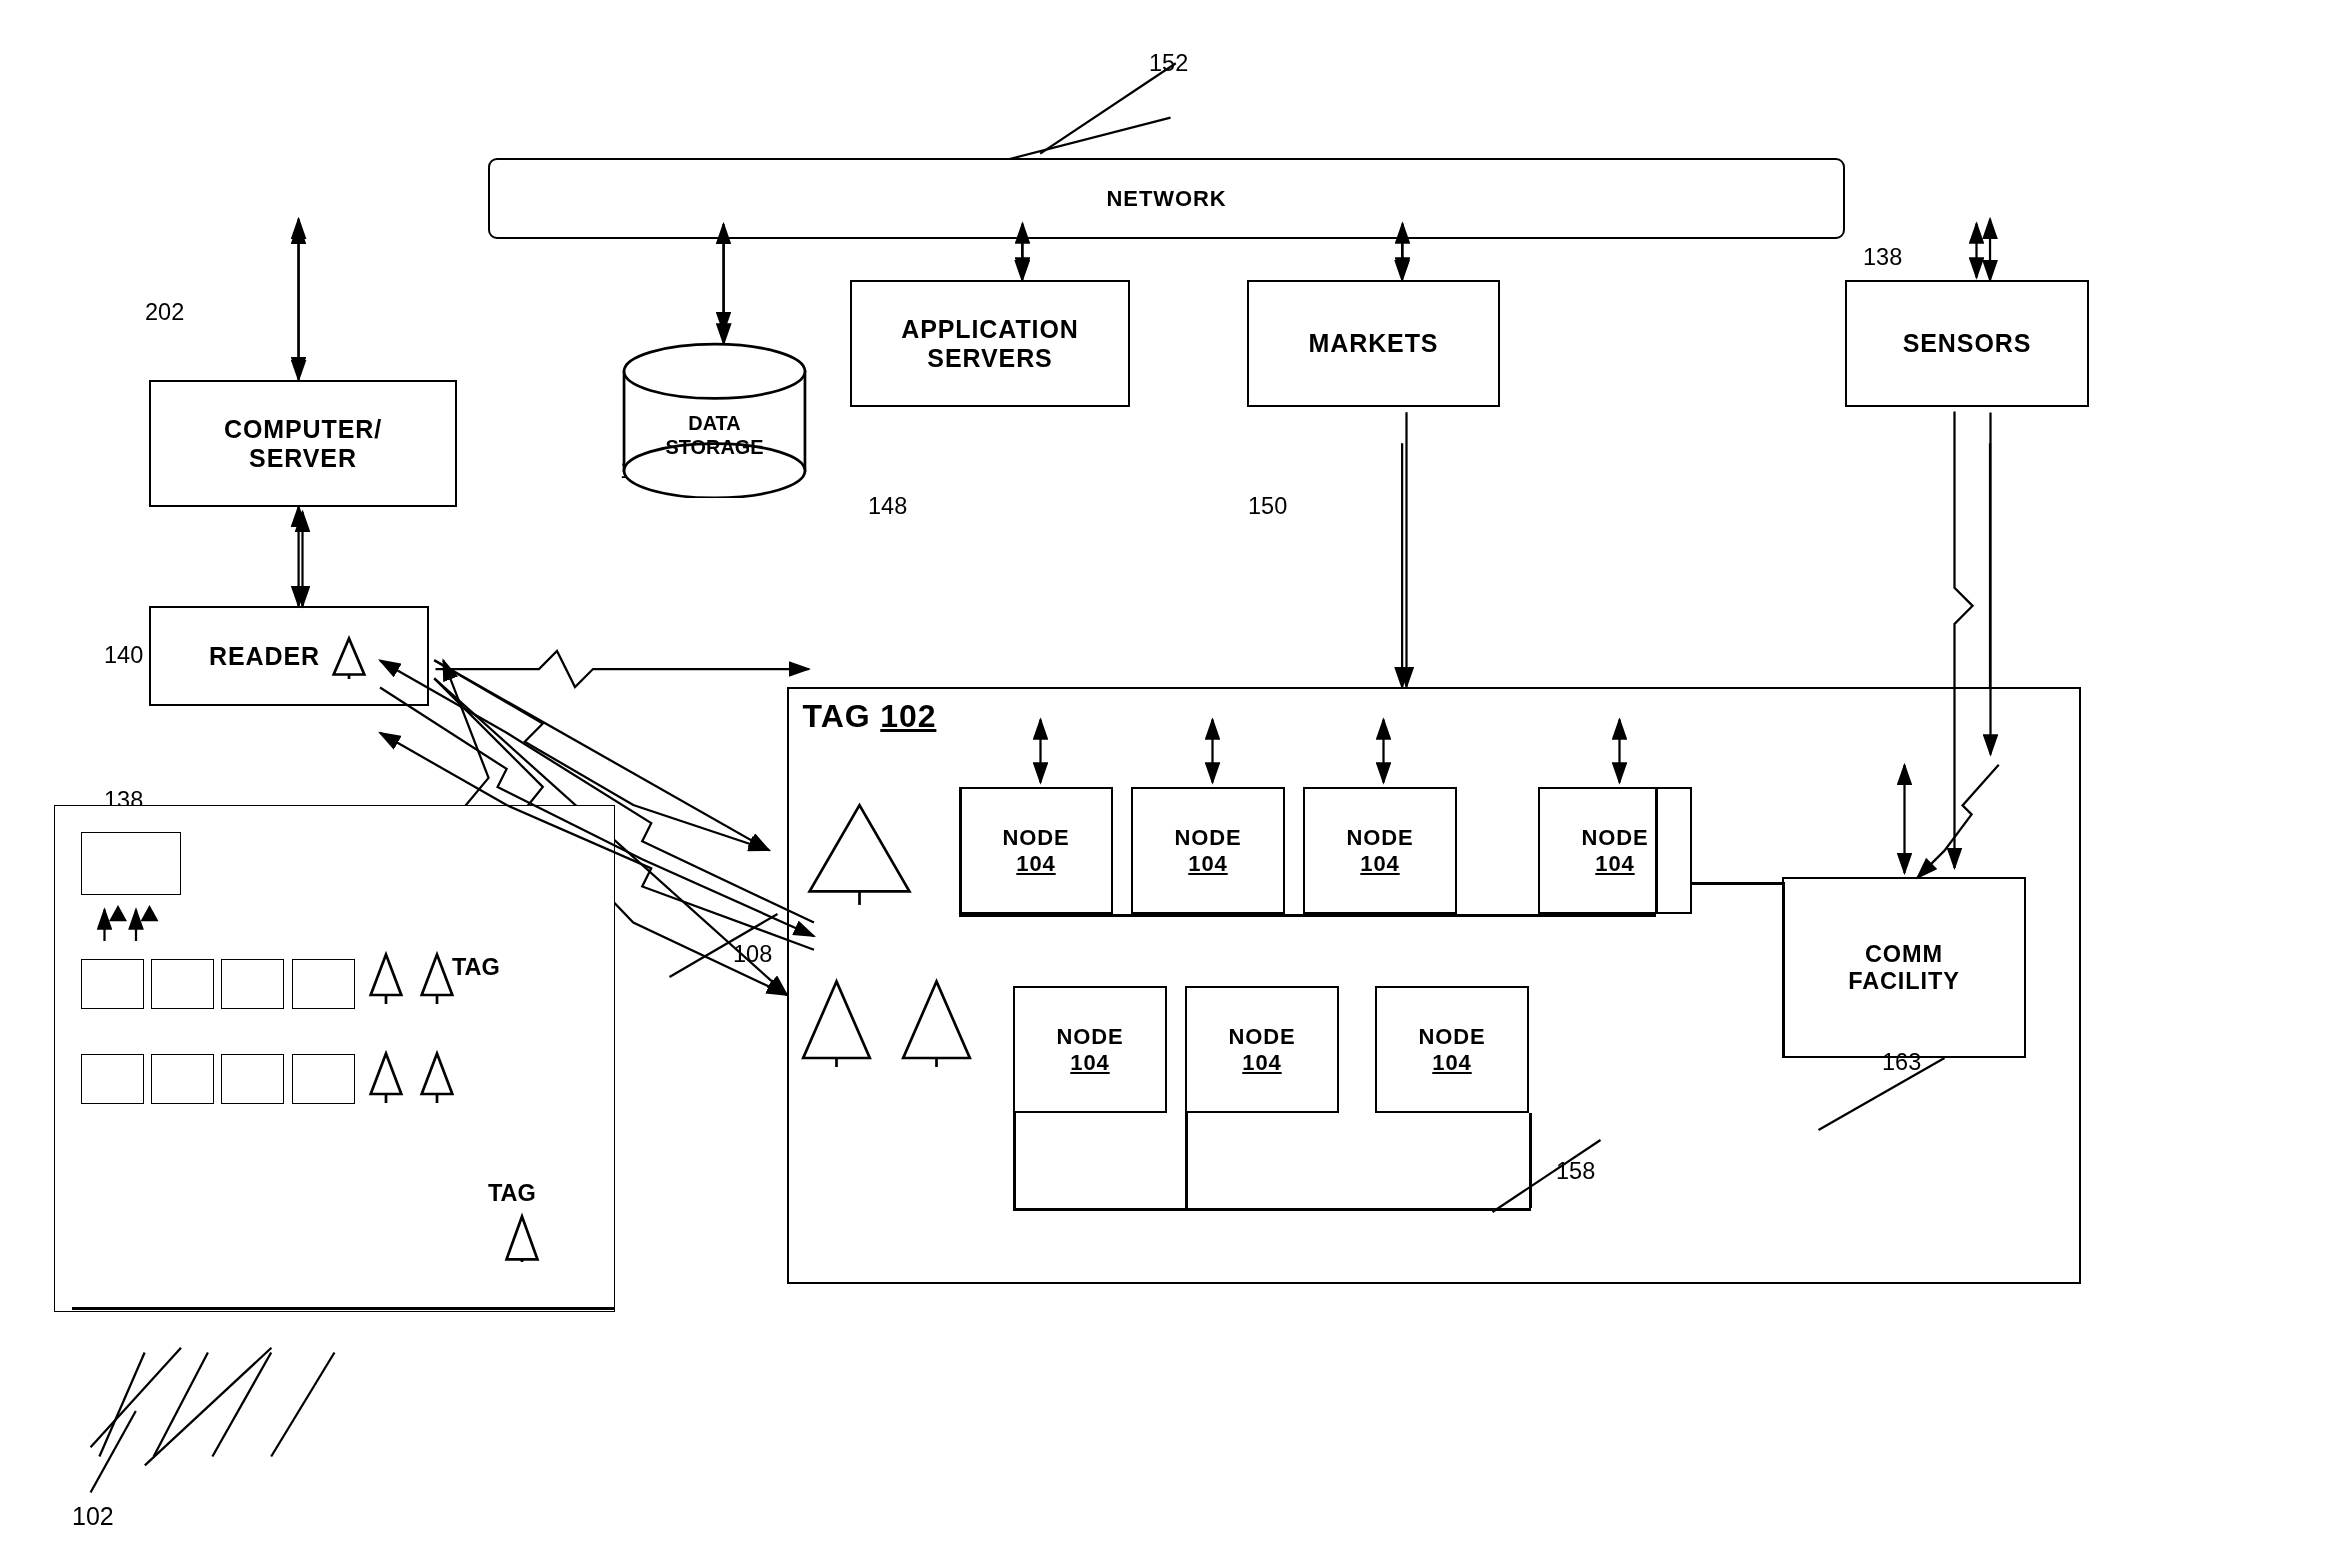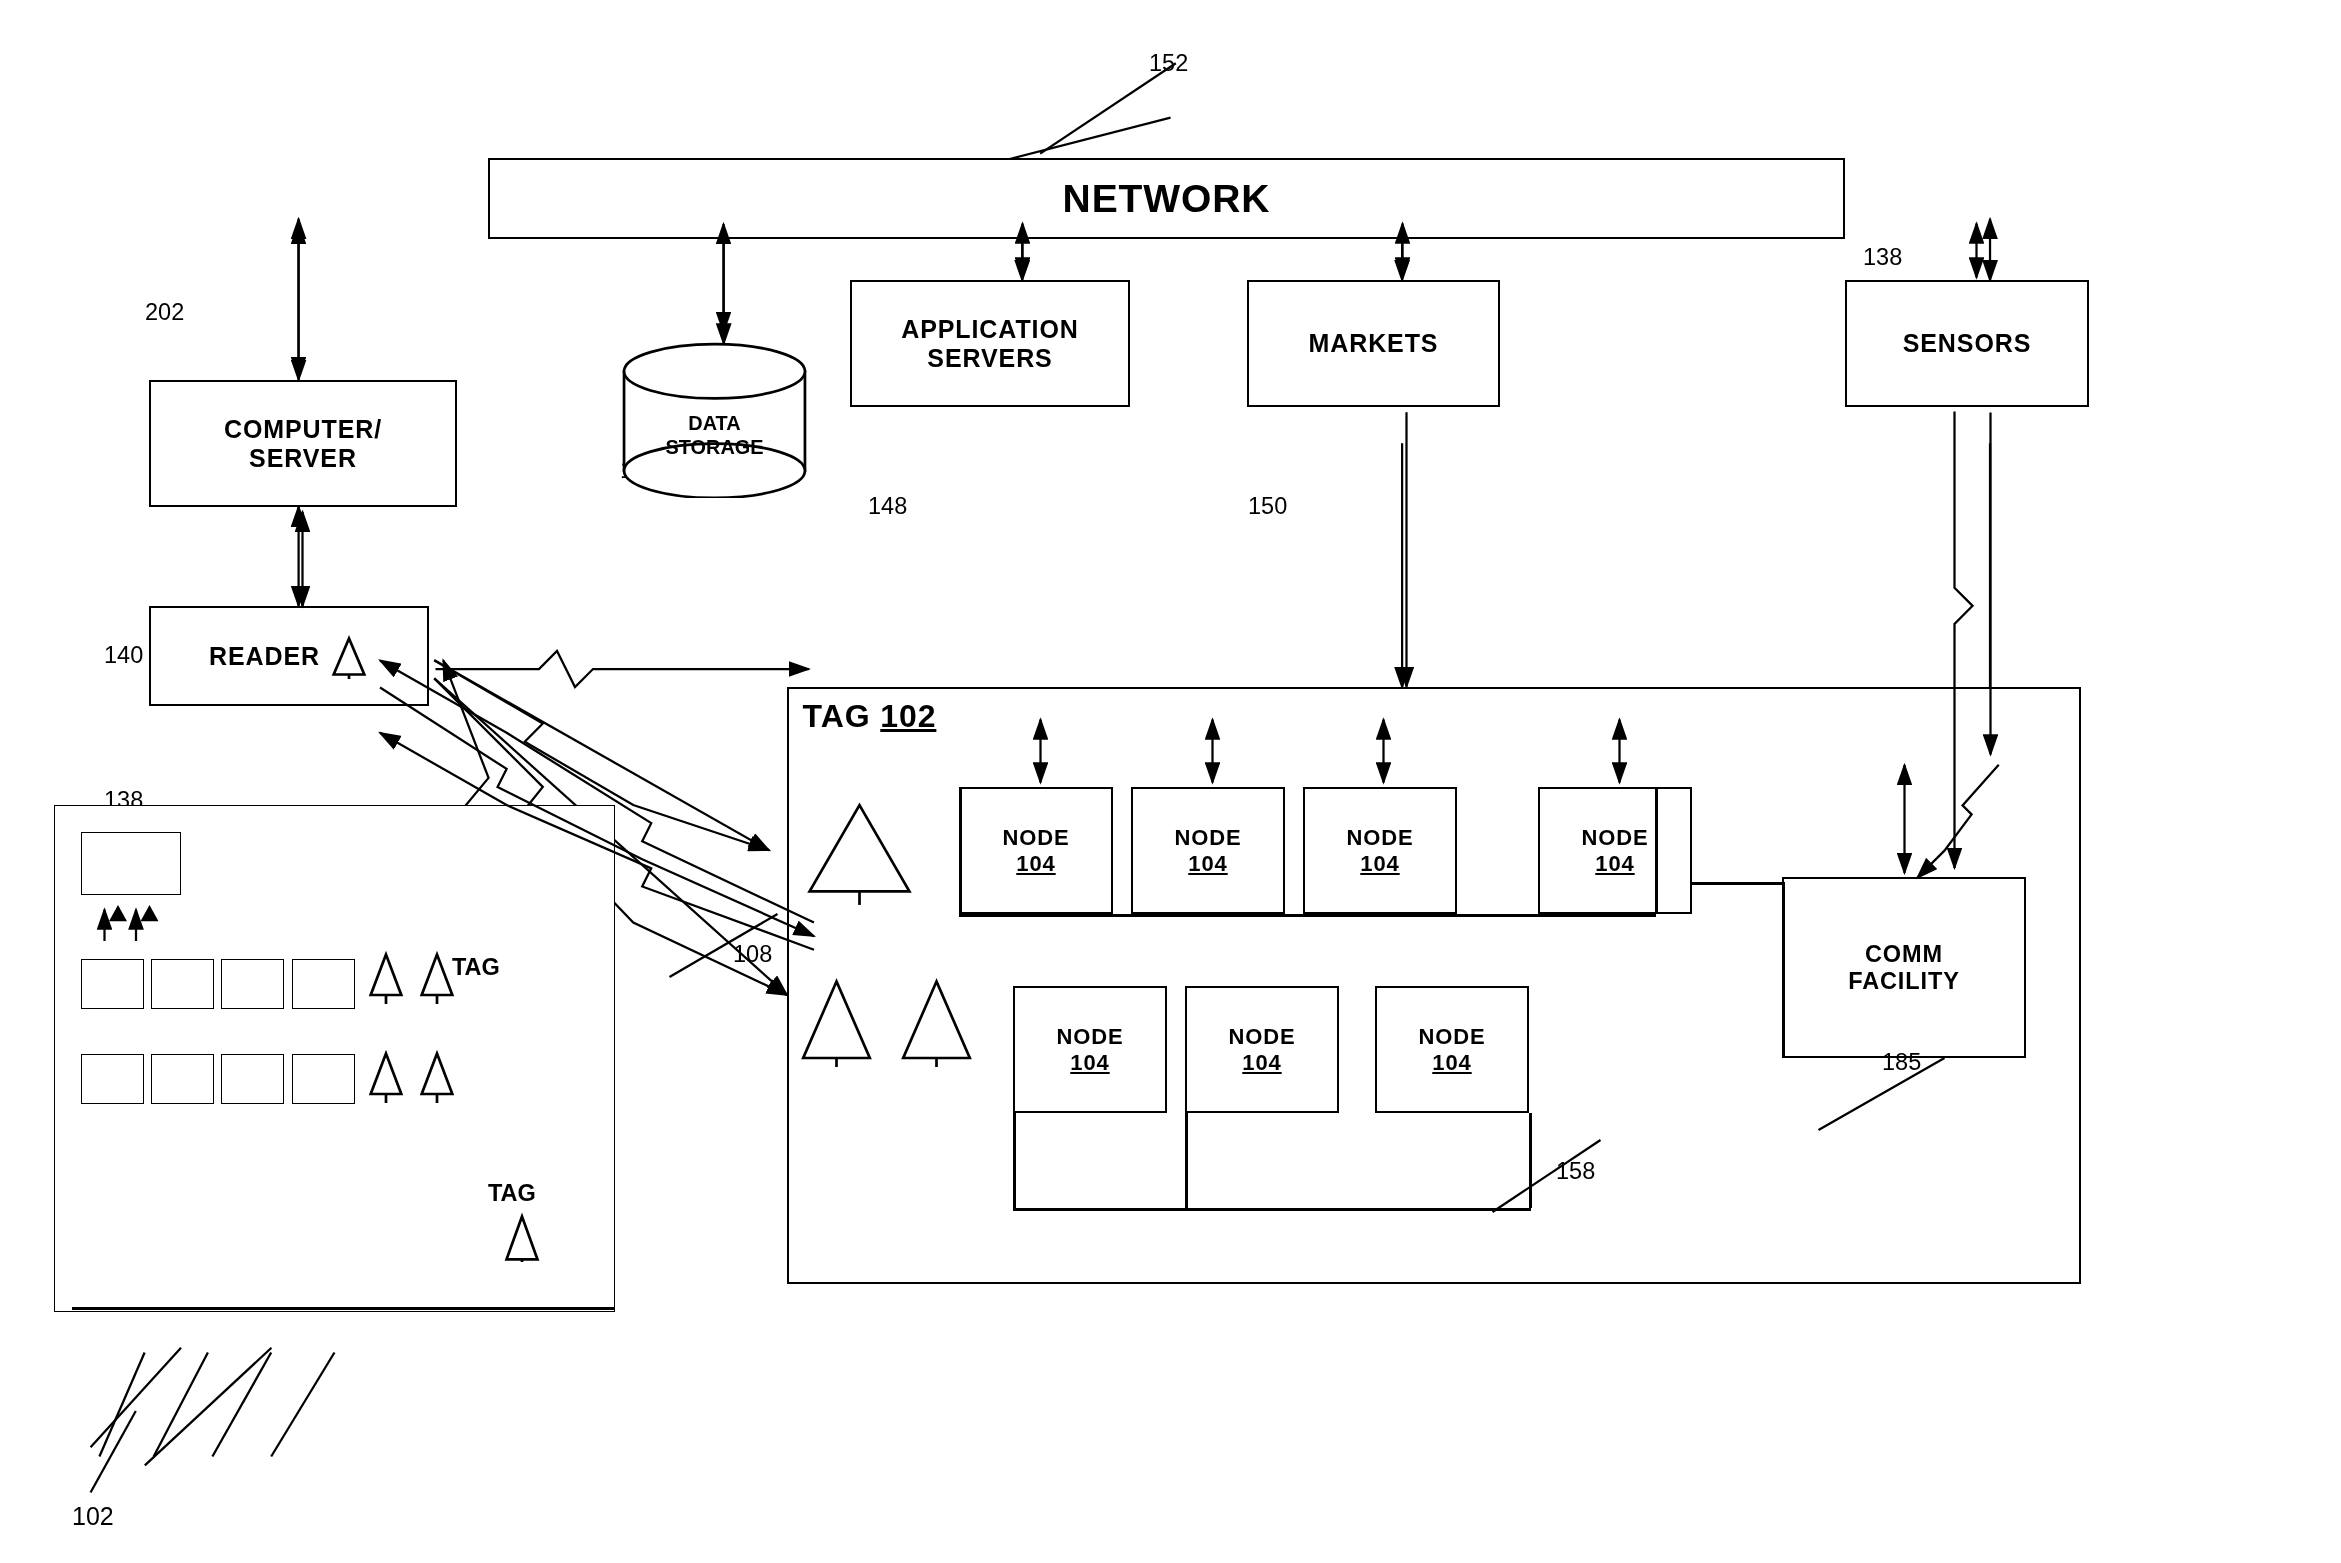--- a/index.html
+++ b/index.html
@@ -130,21 +130,21 @@
   <line x1="1130" y1="1090" x2="1130" y2="1070" stroke="#000" stroke-width="2.5" marker-start="url(#arrowhead-start)" marker-end="url(#arrowhead-end)"></line>
 
   <line x1="200" y1="1490" x2="100" y2="1600" stroke="#000" stroke-width="2.5"></line>
   <line x1="300" y1="1490" x2="160" y2="1620" stroke="#000" stroke-width="2.5"></line>
   <line x1="150" y1="1560" x2="100" y2="1650" stroke="#000" stroke-width="2.5"></line>
 
 </svg>
 
 <div class="label" style="top:50px; left:1149px;">152</div>
 
-<div class="box" style="top:158px; left:488px; width:1357px; height:81px; font-size:39px;">NETWORK</div>
+<div class="box" style="top:158px; left:488px; width:1357px; height:81px; font-size:22px;border-radius:9px;">NETWORK</div>
 
 <div class="label" style="top:299px; left:145px;text-align:center;">202</div>
 
 <div class="box" style="top:380px; left:149px; width:308px; height:127px;">
   <span>COMPUTER/<br>SERVER</span>
 </div>
 
 <div class="label" style="top:457px; left:620px;">144</div>
 
 <div style="position:absolute; top:335px; left:615px; width:199px; height:163px;">
@@ -270,21 +270,21 @@
 </div>
 
 <div class="box" style="top:787px; left:1538px; width:154px; height:127px; font-size:22px;">
   <span>NODE<br><u>104</u></span>
 </div>
 
 <div class="box" style="top:877px; left:1782px; width:244px; height:181px; font-size:23.5px;text-align:center;">
   <span>COMM<br>FACILITY</span>
 </div>
 
-<div class="label" style="top:1049px; left:1882px;">185</div>
+<div class="label" style="top:1049px; left:1882px;">163</div>
 
 <svg style="position:absolute; top:977px; left:796px; width:81px; height:90px;" viewBox="0 0 90 100" width="81" height="90">
   <polygon points="45,5 8,90 82,90" fill="none" stroke="#000" stroke-width="3"></polygon>
   <line x1="45" y1="90" x2="45" y2="100" stroke="#000" stroke-width="3"></line>
 </svg>
 <svg style="position:absolute; top:977px; left:896px; width:81px; height:90px;" viewBox="0 0 90 100" width="81" height="90">
   <polygon points="45,5 8,90 82,90" fill="none" stroke="#000" stroke-width="3"></polygon>
   <line x1="45" y1="90" x2="45" y2="100" stroke="#000" stroke-width="3"></line>
 </svg>
 

